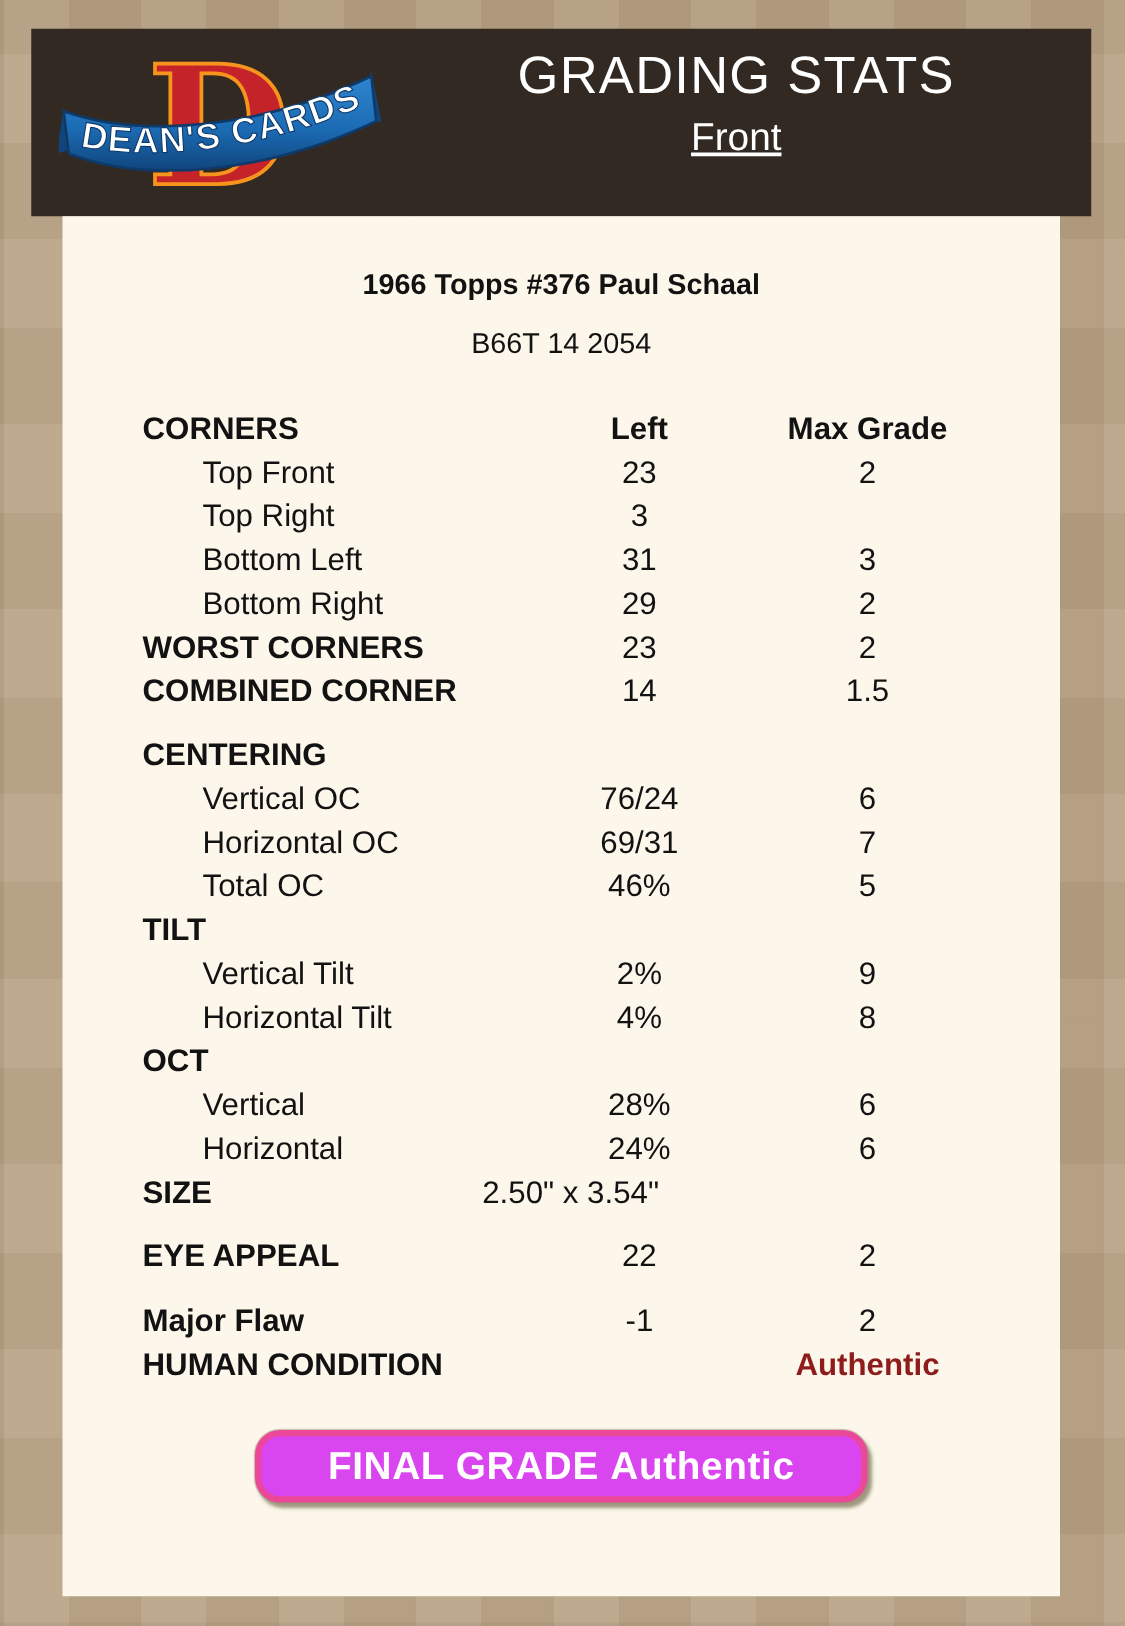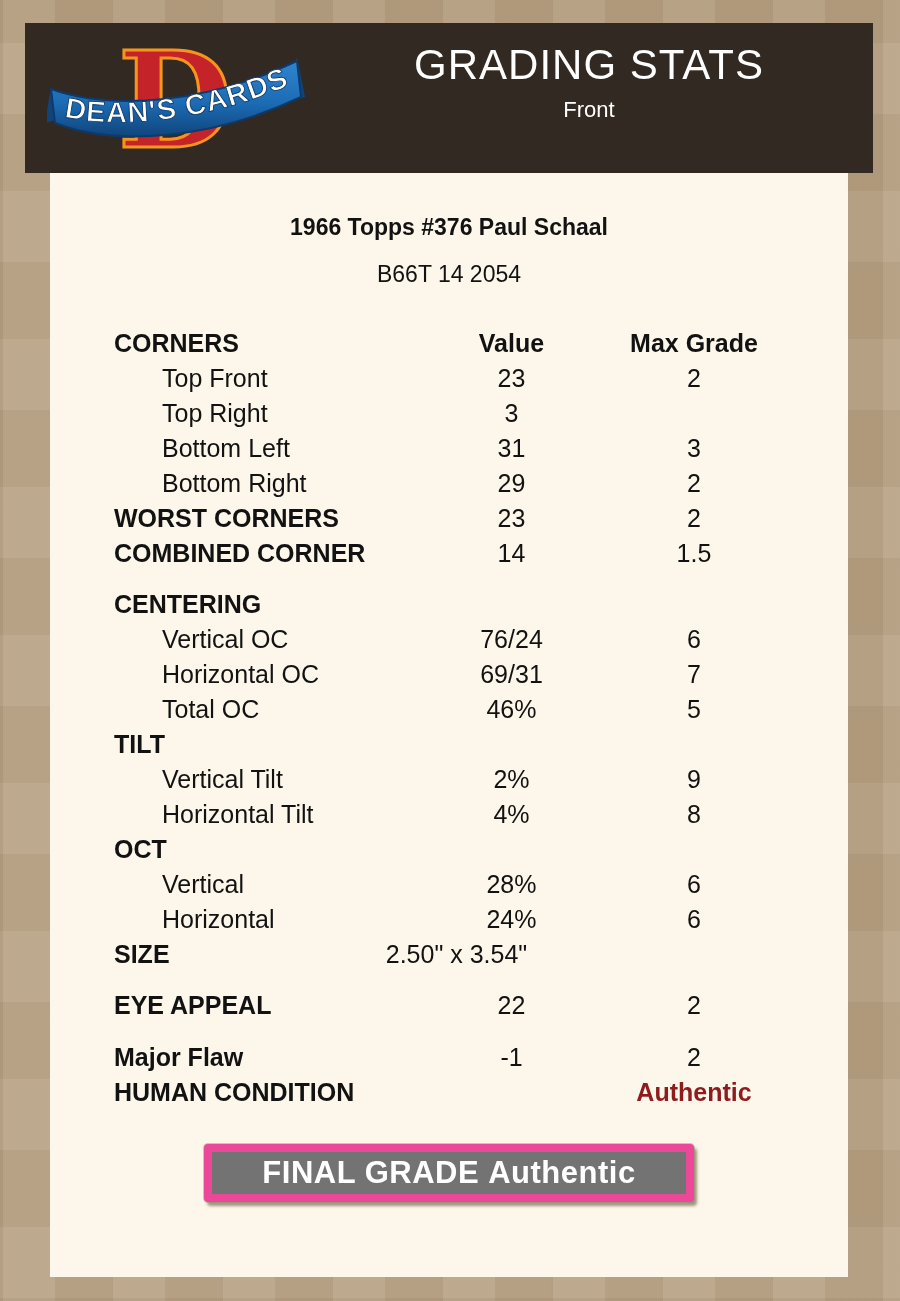--- a/index.html
+++ b/index.html
@@ -20,21 +20,21 @@
     position:absolute; left:25px; top:23px; width:848px; height:150px;
     background:#322a22;
   }
   .logo-wrap { position:absolute; left:22px; top:8px; width:258px; height:138px; }
   .header-titles {
     position:absolute; left:290px; right:10px; top:0; height:119px;
     display:flex; flex-direction:column; align-items:center; justify-content:center;
     color:#ffffff;
   }
   .header-title { font-size:42px; letter-spacing:1px; line-height:1.1; }
-  .header-subtitle { font-size:22px; margin-top:8px; }
+  .header-subtitle { font-size:31px; margin-top:8px;text-decoration:underline; }
 
   .content-panel {
     position:absolute; left:50px; top:173px; width:798px; height:1104px;
     background:#fcf7ea; color:#121212;
   }
   .card-title { margin-top:40px; text-align:center; font-size:23px; font-weight:bold; line-height:29px; }
   .card-code  { margin-top:18px;  text-align:center; font-size:23px; line-height:29px; }
 
   .stats-table { margin-top:37px; padding-left:64px; }
   .trow {
@@ -46,22 +46,22 @@
   .trow.head .label, .trow.head .value, .trow.head .max { font-weight:bold; }
   .trow.sect .label { font-weight:bold; }
   .trow.item .label { padding-left:48px; }
   .gap16 { margin-top:16px; }
   .gap17 { margin-top:17px; }
   .shift-left { transform:translateX(-55px); }
   .auth { color:#8e1c1c; font-weight:bold; }
 
   .final-grade-button {
     margin:34px auto 0; width:490px; height:58px;
-    background:#737373;
-    border:8px solid #ec4899; border-radius:4px;
+    background:#d946ef;
+    border:5px solid #ec4899; border-radius:20px;
     box-shadow:3px 4px 3px rgba(150,140,115,0.9), 0 0 0 1px rgba(160,150,125,0.5);
     display:flex; align-items:center; justify-content:center;
     color:#ffffff; font-size:31px; font-weight:bold; letter-spacing:0.5px;
     cursor:pointer;
   }
   .final-grade-button span { white-space:pre; }
 </style>
 </head>
 <body>
 
@@ -91,21 +91,21 @@
   </div>
 </div>
 
 <div class="content-panel">
   <div class="card-title">1966 Topps #376 Paul Schaal</div>
   <div class="card-code">B66T 14 2054</div>
 
   <div class="stats-table">
     <div class="trow head">
       <div class="label">CORNERS</div>
-      <div class="value">Value</div>
+      <div class="value">Left</div>
       <div class="max">Max Grade</div>
     </div>
     <div class="trow item">
       <div class="label">Top Front</div>
       <div class="value">23</div>
       <div class="max">2</div>
     </div>
     <div class="trow item">
       <div class="label">Top Right</div>
       <div class="max">3</div>

